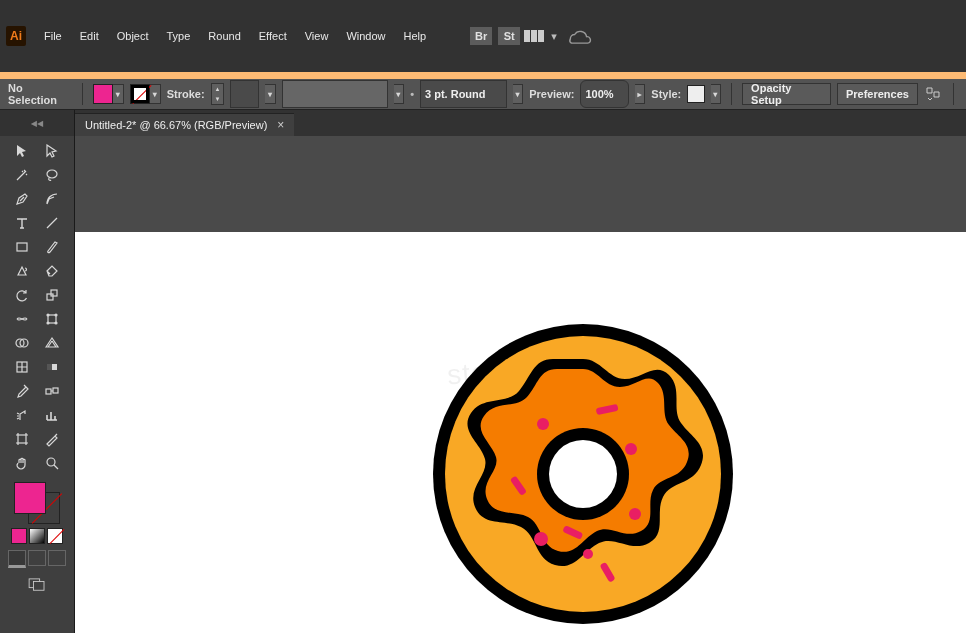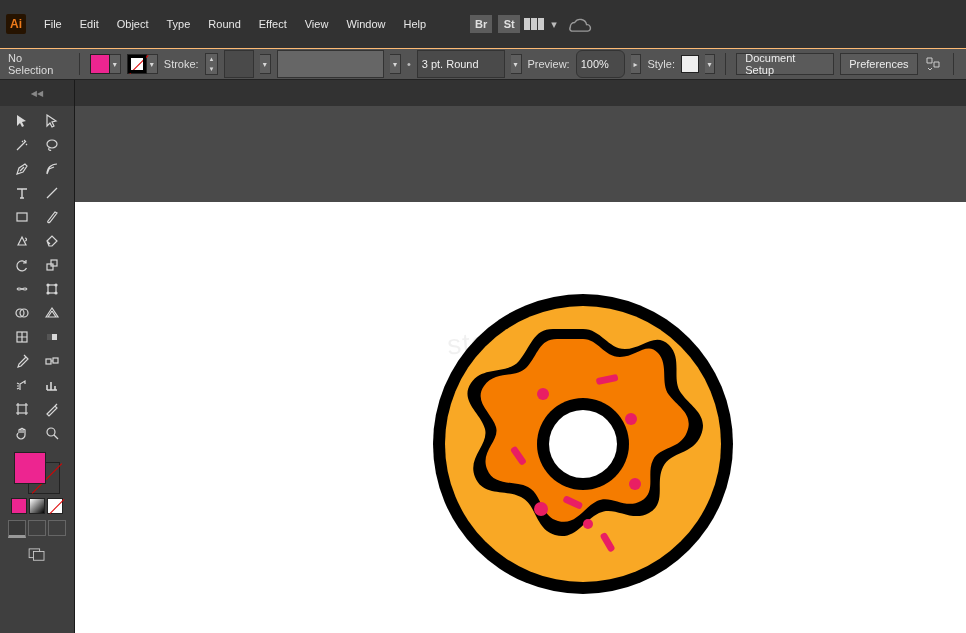--- a/index.html
+++ b/index.html
@@ -9,32 +9,32 @@
     --text:#d8d8d8;
     --panel:#3f3f3f;
     --btn:#5a5a5a;
     --accent:#f07b1a;
     --pink:#ed2590;
   }
   html,body{margin:0;padding:0;font-family:Tahoma,Arial,sans-serif;font-size:11px;color:var(--text);background:#262626;}
   .app{width:966px;height:633px;overflow:hidden;background:var(--bg-top);position:relative;}
   
   
-  .menubar{height:40px;background:var(--bg-top);display:flex;align-items:center;padding:4px 6px;gap:2px;}
+  .menubar{height:40px;background:var(--bg-top);display:flex;align-items:center;padding:16px 6px;gap:2px;}
   .ai-logo{width:20px;height:20px;background:#261300;color:var(--accent);font-weight:bold;font-size:12px;display:flex;align-items:center;justify-content:center;border-radius:2px;margin-right:8px;}
   .menu-item{padding:4px 8px;cursor:pointer;color:#e8e8e8;}
   .menubar-spacer{flex:1;}
   .mb-icon{width:22px;height:18px;display:flex;align-items:center;justify-content:center;background:#5c5c5c;color:#e0e0e0;font-size:11px;font-weight:bold;margin:0 2px;}
   .mb-arrange{width:22px;height:14px;display:flex;gap:1px;align-items:center;}
   .mb-arrange span{width:6px;height:12px;background:#ccc;display:block;}
   .mb-dd{margin:0 3px;color:#bbb;}
   .mb-cloud{width:26px;height:16px;color:#999;margin:0 4px;}
   
   
-  .ctrlbar{height:30px;background:var(--bg-ctrl);display:flex;align-items:center;padding:0 8px;gap:6px;border-top:1px solid #fdba74;border-bottom:1px solid #222;}
+  .ctrlbar{height:30px;background:var(--bg-ctrl);display:flex;align-items:center;padding:0 8px;gap:6px;border-top:7px solid #fdba74;border-bottom:1px solid #222;font-weight:bold;}
   .ctrl-label{color:#ddd;font-size:11px;}
   .swatch-dd{display:flex;align-items:center;}
   .swatch{width:18px;height:18px;border:1px solid #222;}
   .swatch.fill{background:var(--pink);}
   .swatch.stroke{background:#fff;position:relative;}
   .swatch.stroke:after{content:"";position:absolute;inset:0;border:3px solid #000;box-sizing:border-box;}
   .swatch.stroke:before{content:"";position:absolute;left:-2px;top:50%;width:26px;height:1px;background:#d00;transform:rotate(-45deg);}
   .dd-arrow{width:10px;height:18px;display:flex;align-items:center;justify-content:center;background:#5f5f5f;border:1px solid #333;border-left:none;font-size:8px;}
   .ctrl-input{background:#4a4a4a;border:1px solid #333;color:#eee;height:18px;padding:4px 4px;display:flex;align-items:center;}
   .ctrl-input.w20{width:20px;}
@@ -138,34 +138,38 @@
     <span style="color:#bbb;">•</span>
     <div class="ctrl-input w70">3 pt. Round</div>
     <div class="dd-arrow">▾</div>
     <div class="ctrl-label">Preview:</div>
     <div class="ctrl-input w40">100%</div>
     <div class="dd-arrow">▸</div>
     <div class="ctrl-label">Style:</div>
     <div class="swatch" style="background:#eee;width:16px;height:16px;"></div>
     <div class="dd-arrow">▾</div>
     <div class="sep"></div>
-    <div class="ctrl-btn">Document Setup</div>
+    <div class="ctrl-btn">Opacity Setup</div>
     <div class="ctrl-btn">Preferences</div>
     <div class="pref-icon">
       <svg viewBox="0 0 16 16" width="16" height="16">
           <path d="M2 2h5v5H2zM9 6h5v5H9zM3 12l2 2 2-2" stroke="#ccc" fill="none"></path>
         </svg>
     </div>
     <div class="sep"></div>
   </div>
 
   <div class="tabrow">
     <div class="tabspacer">
         <span class="grip">◀◀</span>
       </div>
+    <div class="tab">
+      <span>Untitled-2* @ 66.67% (RGB/Preview)</span>
+      <span class="close">×</span>
+    </div>
   </div>
 
   <div class="main">
     <div class="toolbox">
       <div class="tool-row">
         <div class="tool">
             <svg viewBox="0 0 16 16">
               <path d="M3 2l9 6-4 1 2 4-2 1-2-4-3 3z" fill="#d8d8d8" stroke="none"></path>
             </svg>
           </div>

